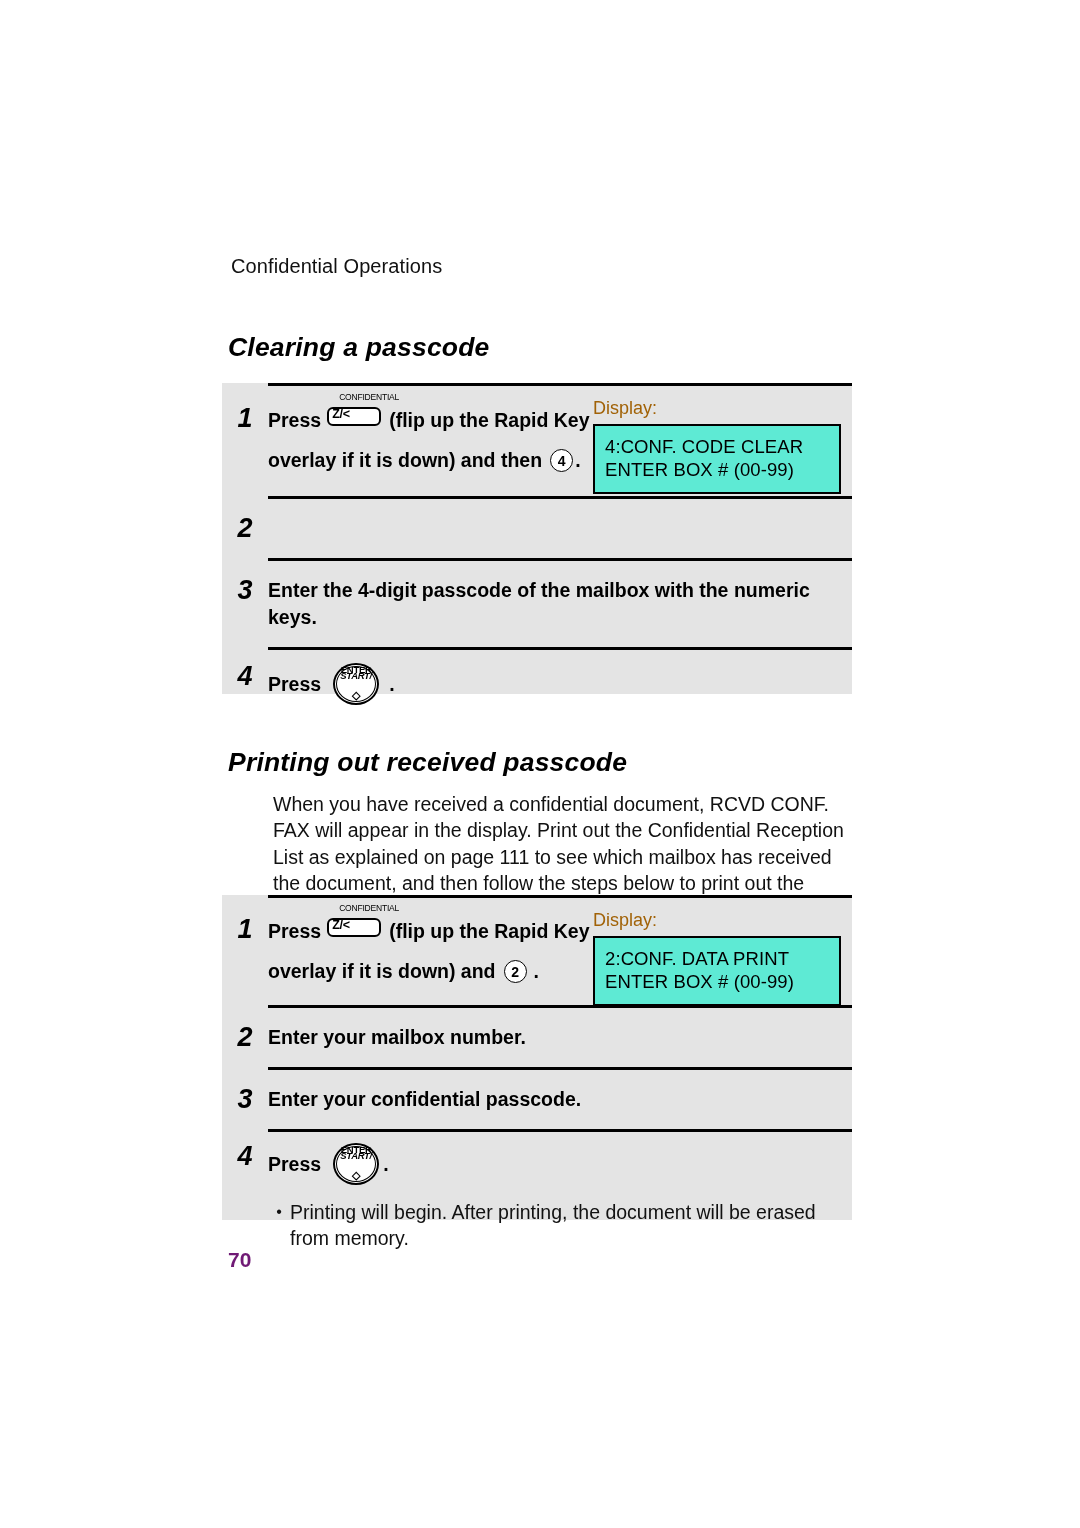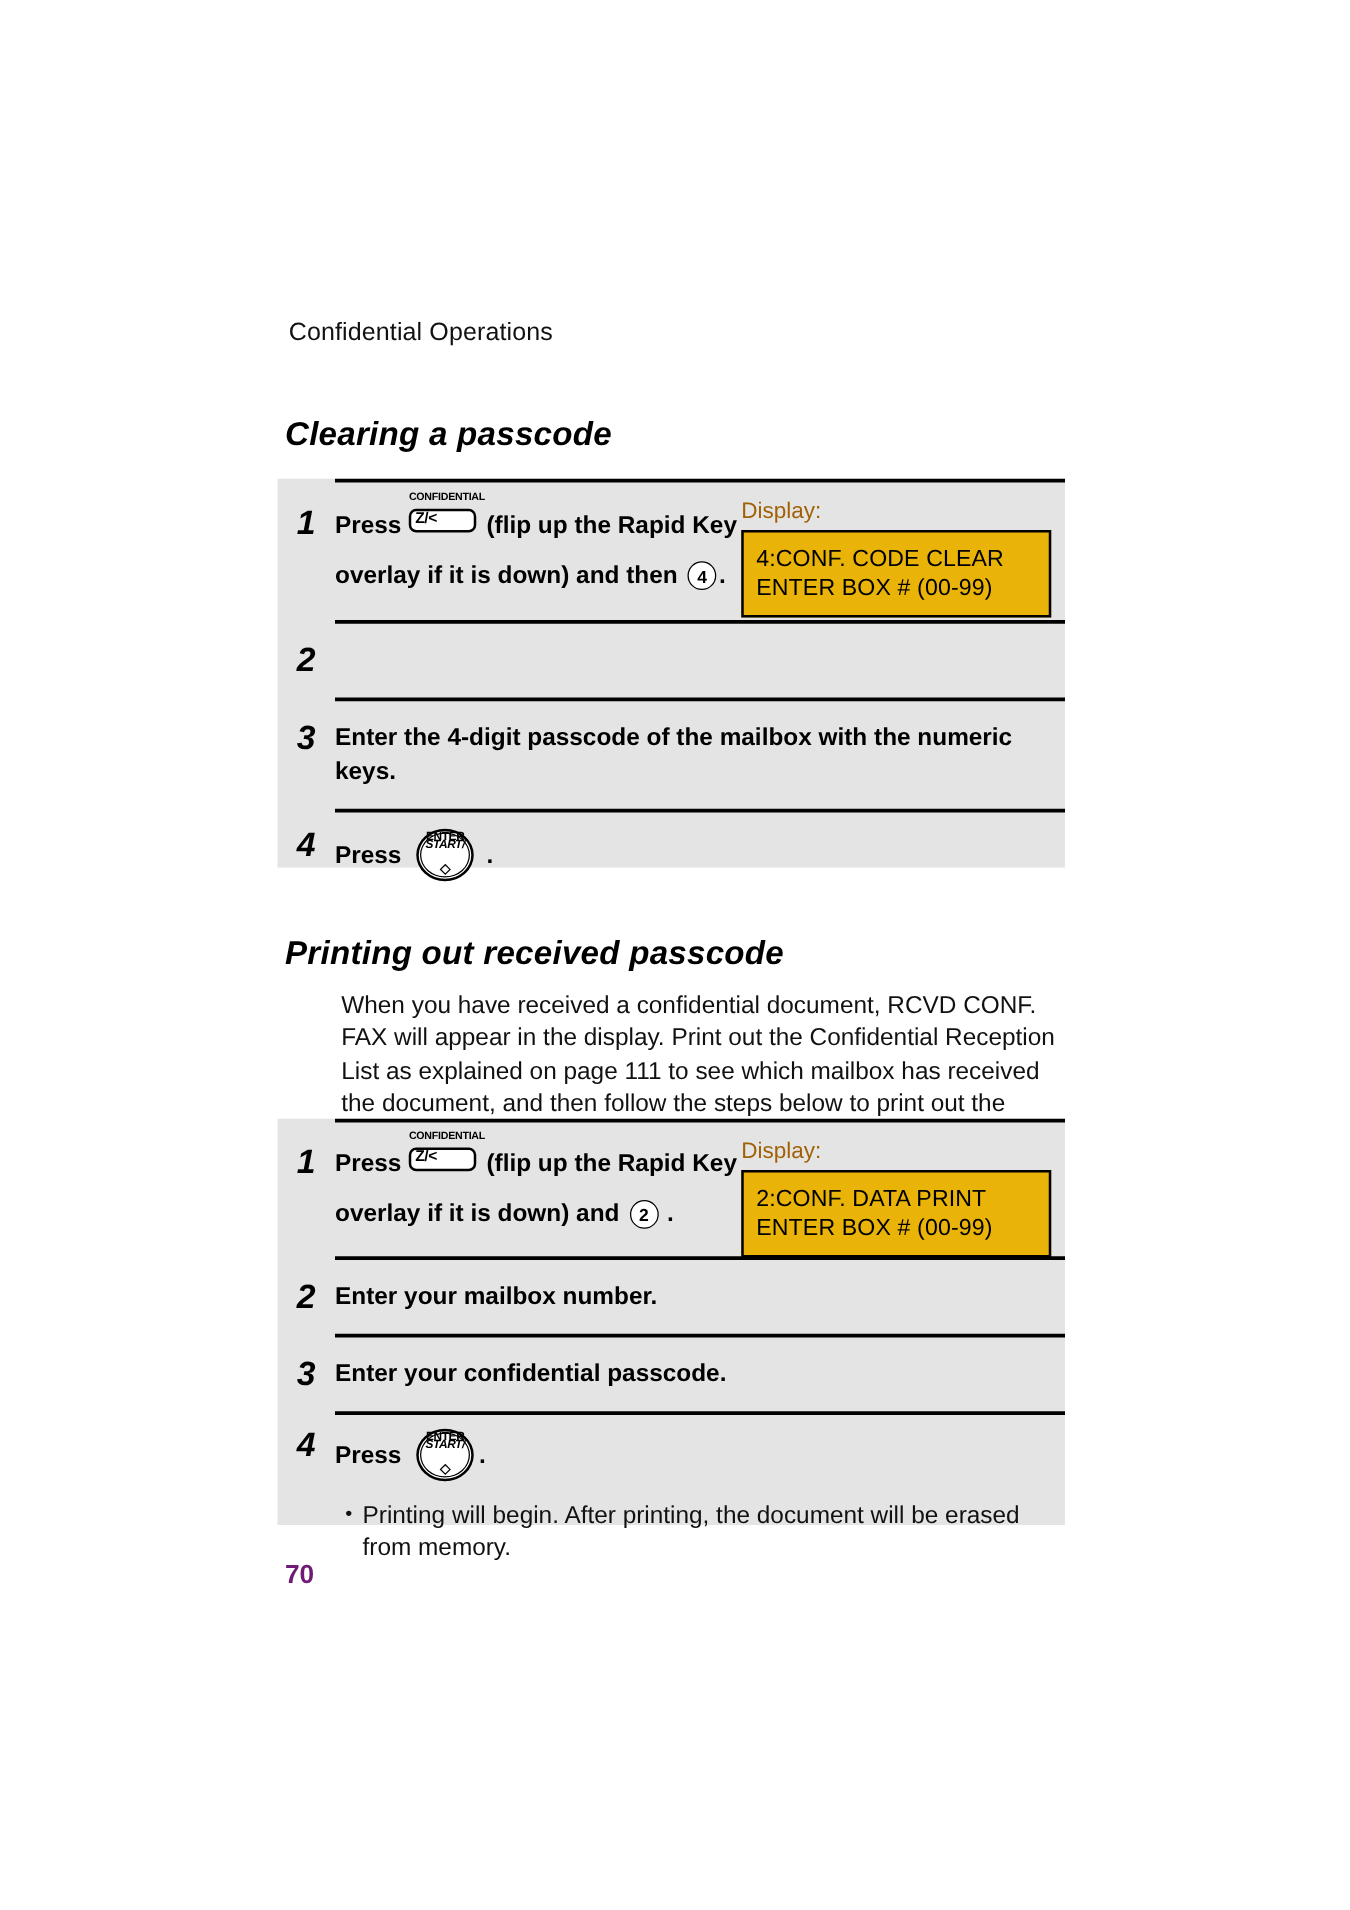--- a/index.html
+++ b/index.html
@@ -112,26 +112,26 @@
   .key-confidential {
     display: inline-block;
     position: relative;
     width: 56px;
     height: 30px;
     margin: 0 6px;
     vertical-align: middle;
   }
   .key-confidential .key-cap-label {
     position: absolute;
-    left: 0;
+    left: 12px;
     top: -12px;
     width: 56px;
     text-align: right;
     font-size: 8.5px;
-    font-weight: bold;
+    font-weight: normal;
     letter-spacing: -0.2px;
     line-height: 9px;
     white-space: nowrap;
   }
   .key-confidential .key-body {
     position: absolute;
     left: 0;
     top: 2px;
     width: 54px;
     height: 19px;
@@ -226,21 +226,21 @@
   }
   .display-label {
     font-size: 18px;
     font-weight: normal;
     line-height: 22px;
     color: #a16207;
     margin-bottom: 5px;
   }
   .display-screen {
     border: 2.5px solid #000;
-    background: #eab308;
+    background: #5eead4;
     padding: 9px 0 11px 10px;
     box-sizing: border-box;
   }
   .display-line {
     font-size: 18.5px;
     line-height: 23px;
     letter-spacing: 0.1px;
     color: #000;
     white-space: nowrap;
   }

